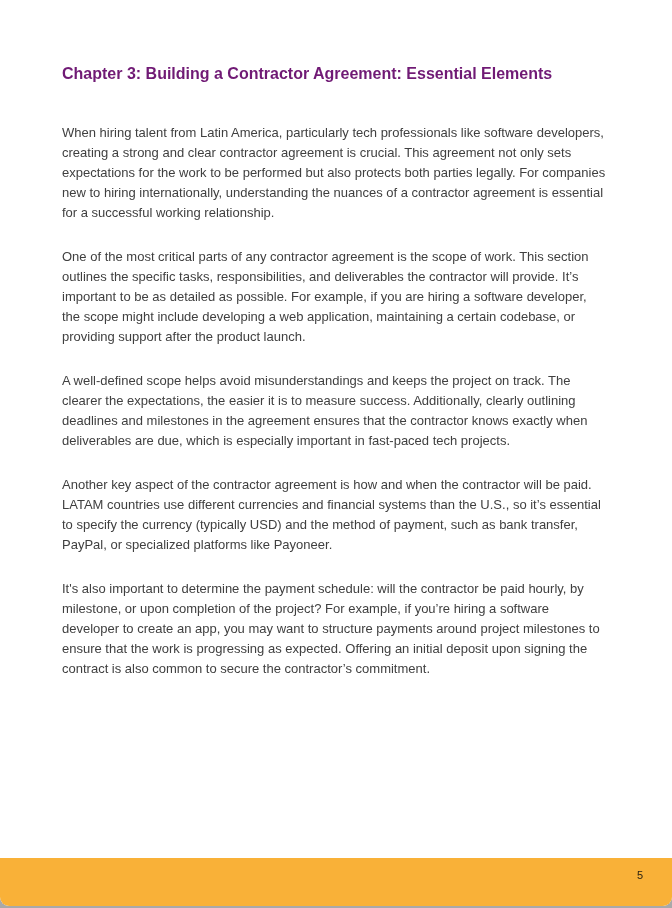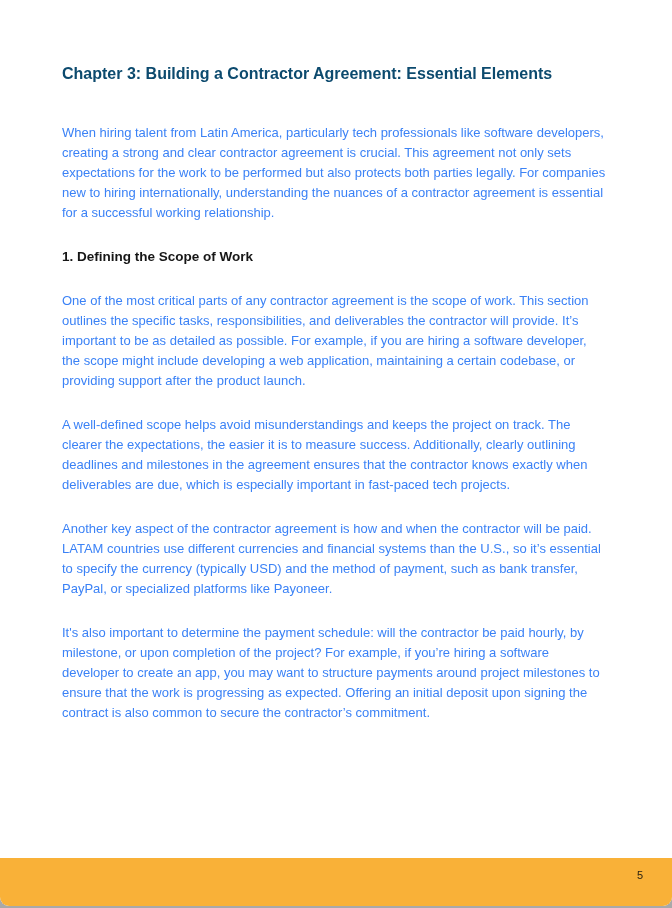--- a/index.html
+++ b/index.html
@@ -24,28 +24,28 @@
   .content {
     position: absolute;
     top: 63px;
     left: 62px;
     right: 65px;
   }
   .doc-title {
     font-size: 16px;
     line-height: 22px;
     font-weight: bold;
-    color: #0c4a6e;
+    color: #701a75;
     white-space: nowrap;
     margin: 0 0 38px 0;
   }
   .para {
     font-size: 13px;
     line-height: 20px;
-    color: #3b82f6;
+    color: #404040;
     margin: 0 0 24px 0;
   }
   .section-heading {
     font-size: 13.5px;
     line-height: 20px;
     font-weight: bold;
     color: #161616;
     margin: 0 0 24px 0;
   }
   .footer-bar {
@@ -67,21 +67,20 @@
 </style>
 </head>
 <body>
 
 <div class="page">
   <div class="content">
     <h1 class="doc-title">Chapter 3: Building a Contractor Agreement: Essential Elements</h1>
 
     <p class="para">When hiring talent from Latin America, particularly tech professionals like software developers, creating a strong and clear contractor agreement is crucial. This agreement not only sets expectations for the work to be performed but also protects both parties legally. For companies new to hiring internationally, understanding the nuances of a contractor agreement is essential for a successful working relationship.</p>
 
-    <h2 class="section-heading">1. Defining the Scope of Work</h2>
 
     <p class="para">One of the most critical parts of any contractor agreement is the scope of work. This section outlines the specific tasks, responsibilities, and deliverables the contractor will provide. It’s important to be as detailed as possible. For example, if you are hiring a software developer, the scope might include developing a web application, maintaining a certain codebase, or providing support after the product launch.</p>
 
     <p class="para">A well-defined scope helps avoid misunderstandings and keeps the project on track. The clearer the expectations, the easier it is to measure success. Additionally, clearly outlining deadlines and milestones in the agreement ensures that the contractor knows exactly when deliverables are due, which is especially important in fast-paced tech projects.</p>
 
 
     <p class="para">Another key aspect of the contractor agreement is how and when the contractor will be paid. LATAM countries use different currencies and financial systems than the U.S., so it’s essential to specify the currency (typically USD) and the method of payment, such as bank transfer, PayPal, or specialized platforms like Payoneer.</p>
 
     <p class="para">It's also important to determine the payment schedule: will the contractor be paid hourly, by milestone, or upon completion of the project? For example, if you’re hiring a software developer to create an app, you may want to structure payments around project milestones to ensure that the work is progressing as expected. Offering an initial deposit upon signing the contract is also common to secure the contractor’s commitment.</p>
   </div>

